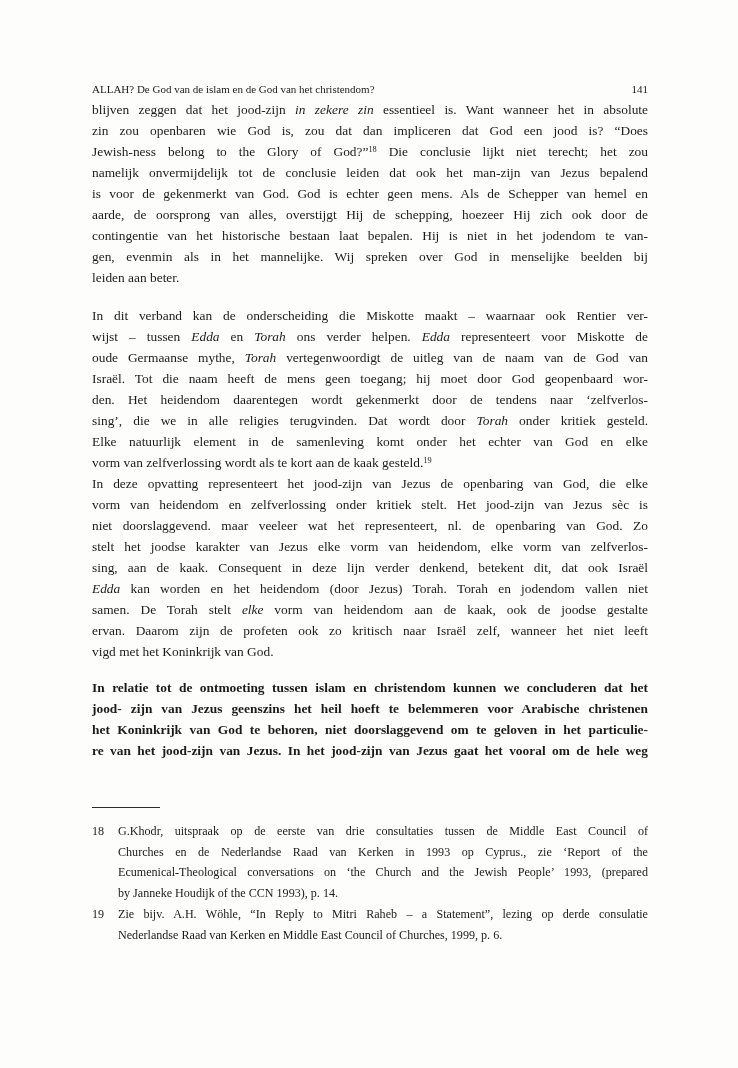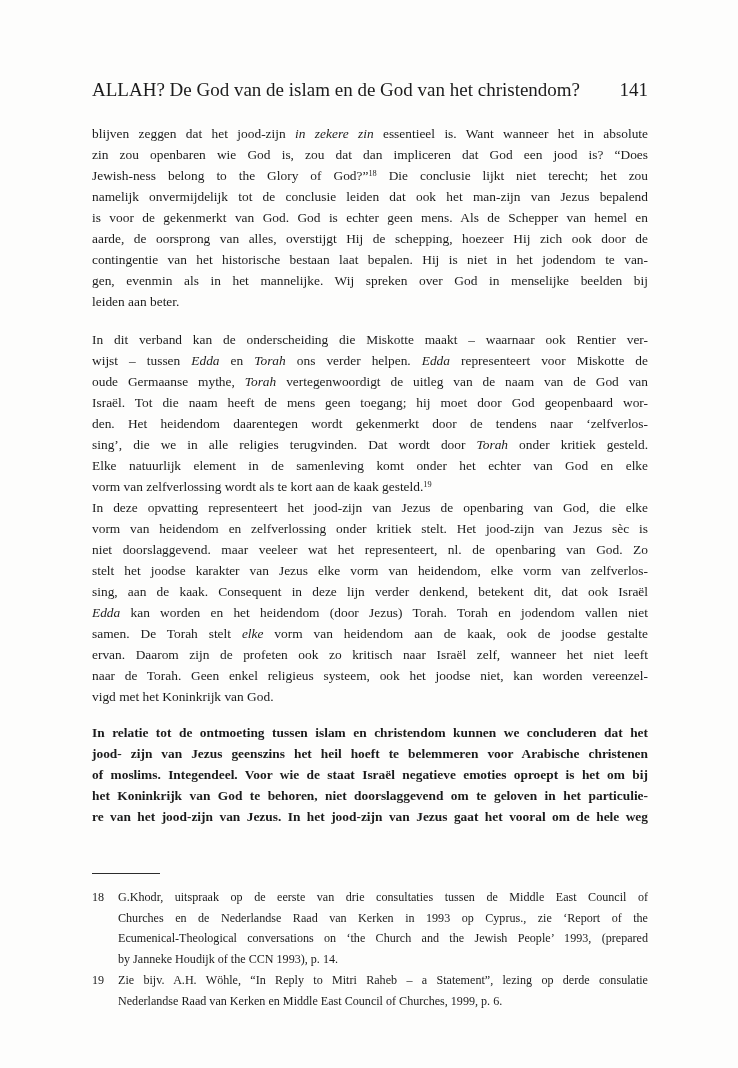--- a/index.html
+++ b/index.html
@@ -15,26 +15,25 @@
     background: #fdfdfc;
     color: #1b1b1b;
     font-family: "Liberation Serif", "DejaVu Serif", serif;
     padding: 80px 90px 0 92px;
     overflow: hidden;
   }
   .page-header {
     display: flex;
     justify-content: space-between;
     align-items: center;
-    font-size: 19px;
+    font-size: 11px;
     line-height: 19px;
     gap: 8px;
   }
   .body-text {
-    margin-top: 24px;
   }
   .para {
     font-size: 13.4px;
     line-height: 21px;
   }
   .para.gap-before { margin-top: 17px; }
   .para.gap-before-sm { margin-top: 15px; font-weight: bold; }
   .tline { text-align: left; }
   .tline.just {
     text-align: justify;
@@ -100,27 +99,25 @@
       </div>
     <div class="para">
         <div class="tline just"><span>In deze opvatting representeert het jood-zijn van Jezus de openbaring van God, die elke</span></div>
         <div class="tline just"><span>vorm van heidendom en zelfverlossing onder kritiek stelt. Het jood-zijn van Jezus sèc is</span></div>
         <div class="tline just"><span>niet doorslaggevend. maar veeleer wat het representeert, nl. de openbaring van God. Zo</span></div>
         <div class="tline just"><span>stelt het joodse karakter van Jezus elke vorm van heidendom, elke vorm van zelfverlos-</span></div>
         <div class="tline just"><span>sing, aan de kaak. Consequent in deze lijn verder denkend, betekent dit, dat ook Israël</span></div>
         <div class="tline just"><em>Edda</em><span> kan worden en het heidendom (door Jezus) Torah. Torah en jodendom vallen niet</span></div>
         <div class="tline just"><span>samen. De Torah stelt </span><em>elke</em><span> vorm van heidendom aan de kaak, ook de joodse gestalte</span></div>
         <div class="tline just"><span>ervan. Daarom zijn de profeten ook zo kritisch naar Israël zelf, wanneer het niet leeft</span></div>
-        <div class="tline just"><span>naar de Torah. Geen enkel religieus systeem, ook het joodse niet, kan worden vereenzel-</span></div>
         <div class="tline"><span>vigd met het Koninkrijk van God.</span></div>
       </div>
     <div class="para gap-before-sm">
         <div class="tline just"><span>In relatie tot de ontmoeting tussen islam en christendom kunnen we concluderen dat het</span></div>
         <div class="tline just"><span>jood- zijn van Jezus geenszins het heil hoeft te belemmeren voor Arabische christenen</span></div>
-        <div class="tline just"><span>of moslims. Integendeel. Voor wie de staat Israël negatieve emoties oproept is het om bij</span></div>
         <div class="tline just"><span>het Koninkrijk van God te behoren, niet doorslaggevend om te geloven in het particulie-</span></div>
         <div class="tline just"><span>re van het jood-zijn van Jezus. In het jood-zijn van Jezus gaat het vooral om de hele weg</span></div>
       </div>
   </div>
 
   <div class="fn-sep"></div>
 
   <div>
     <div class="footnote">
       <span class="fn-num">18</span>

